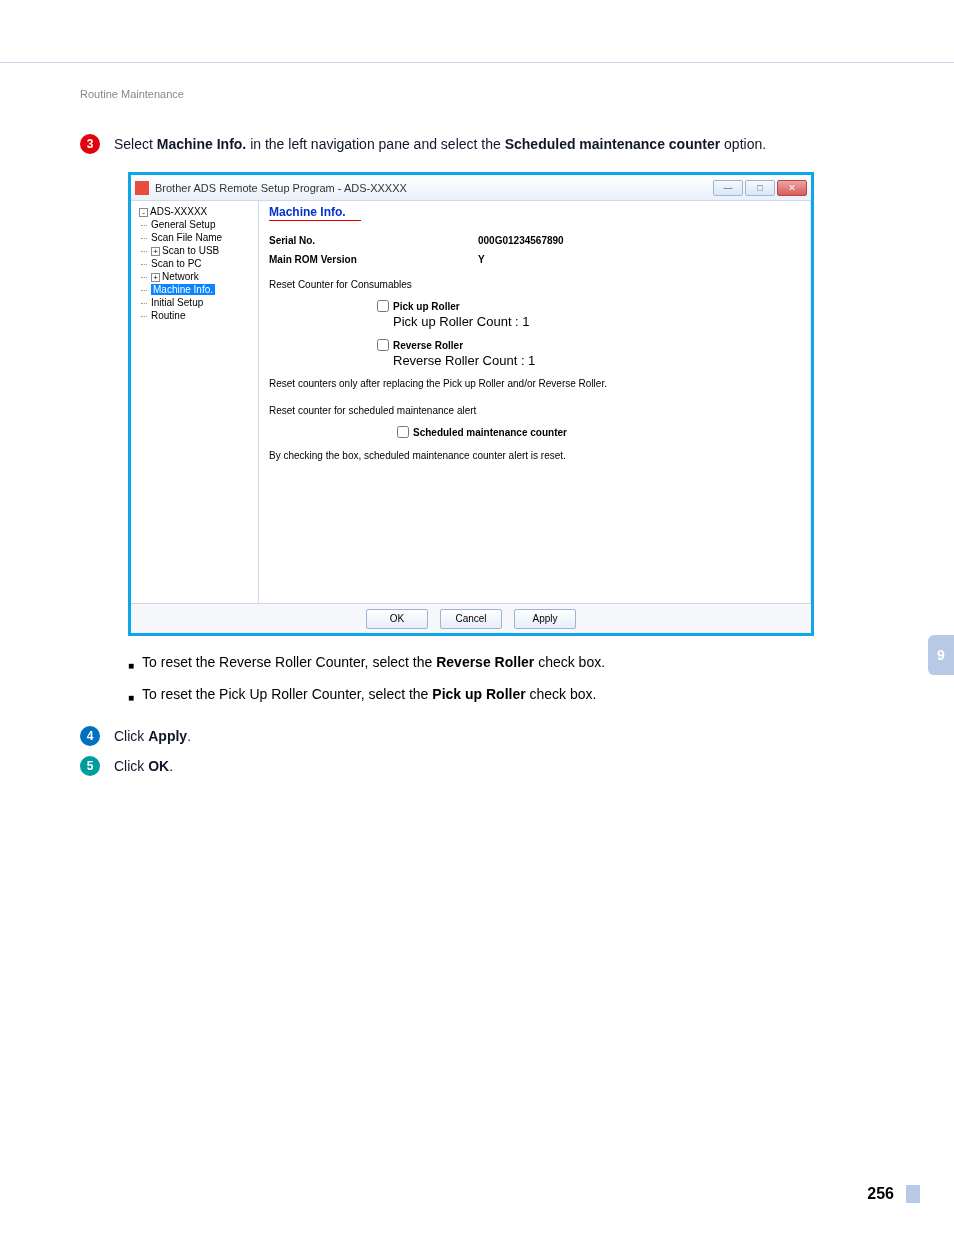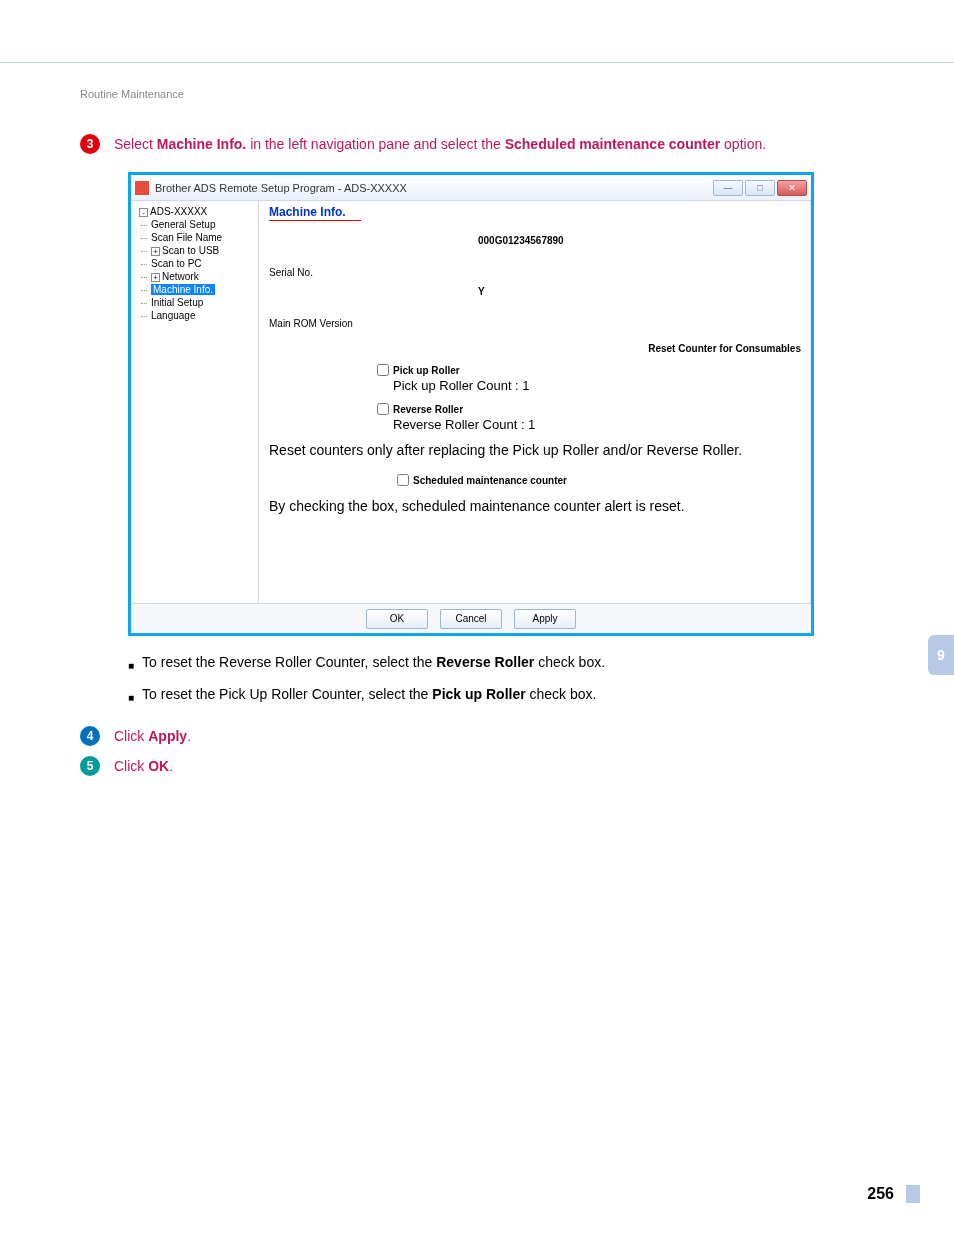--- a/index.html
+++ b/index.html
@@ -50,21 +50,21 @@
     flex-shrink: 0;
     margin-right: 14px;
     margin-top: 0px;
   }
   .badge-red { background: #e3000f; }
   .badge-blue { background: #0070c0; }
   .badge-teal { background: #009b9f; }
   .step-text {
     font-size: 14px;
     line-height: 20px;
-    color: #be185d;
+    color: #0f172a;
   }
   .step-text b { font-weight: bold; }
   .screenshot-wrap {
     margin: 18px 0 16px 48px;
     width: 686px;
     height: 464px;
     border: 3px solid #0ea5e9;
     background: #fff;
     position: relative;
     box-shadow: 0 0 0 1px #e0e8f4 inset;
@@ -148,28 +148,28 @@
   .panel-title::after {
     content: "";
     display: block;
     height: 1px;
     width: 92px;
     background: #d00;
     margin-top: 1px;
   }
   .panel-title { text-decoration: none; }
   .kv-row { display: flex; margin-bottom: 8px; }
-  .kv-label { width: 180px; font-weight: normal; margin-top: 32px; }
+  .kv-label { width: 180px; font-weight: bold; }
   .kv-val { font-weight: bold; padding-left: 29px; }
-  .section-h { font-weight: bold; margin-top: 14px; margin-bottom: 10px; text-align: right; }
+  .section-h { font-weight: normal; margin-top: 14px; margin-bottom: 10px; }
   .cb-row { margin-left: 108px; margin-bottom: 2px; display:flex; align-items:center; }
   .cb-row input { margin-right: 4px; width:12px; height:12px; }
   .cb-row .lbl { font-weight: bold; }
   .subtext { margin-left: 124px; margin-bottom: 10px; font-size: 13px; }
-  .note { margin-top: 8px; margin-bottom: 16px; font-size: 14px; }
+  .note { margin-top: 8px; margin-bottom: 16px; font-size: 10px; }
   .app-footer {
     height: 30px;
     border-top: 1px solid #cfd8e6;
     display: flex;
     align-items: center;
     justify-content: center;
     gap: 12px;
     background: #f5f7fb;
   }
   .app-footer .btn {
@@ -245,21 +245,21 @@
     <div class="app-body">
       <div class="tree">
         <div class="node"><span class="expander">-</span><span>ADS-XXXXX</span></div>
         <div class="node child">General Setup</div>
         <div class="node child">Scan File Name</div>
         <div class="node child"><span class="expander">+</span><span>Scan to USB</span></div>
         <div class="node child">Scan to PC</div>
         <div class="node child"><span class="expander">+</span><span>Network</span></div>
         <div class="node child"><span class="sel">Machine Info.</span></div>
         <div class="node child">Initial Setup</div>
-        <div class="node child">Language</div>
+        <div class="node child">Routine</div>
       </div>
       <div class="panel">
         <div class="panel-title">Machine Info.</div>
         <div class="kv-row">
           <span class="kv-label">Serial No.</span>
           <span class="kv-val">000G01234567890</span>
         </div>
         <div class="kv-row">
           <span class="kv-label">Main ROM Version</span>
           <span class="kv-val">Y</span>
@@ -271,20 +271,21 @@
           <span class="lbl">Pick up Roller</span>
         </div>
         <div class="subtext">Pick up Roller Count : 1</div>
         <div class="cb-row">
           <input type="checkbox" style="">
           <span class="lbl">Reverse Roller</span>
         </div>
         <div class="subtext">Reverse Roller Count : 1</div>
         <div class="note">Reset counters only after replacing the Pick up Roller and/or Reverse Roller.</div>
 
+        <div class="section-h">Reset counter for scheduled maintenance alert</div>
         <div class="cb-row" style="margin-left:128px;">
           <input type="checkbox" style="">
           <span class="lbl">Scheduled maintenance counter</span>
         </div>
         <div class="note" style="margin-top:12px;">By checking the box, scheduled maintenance counter alert is reset.</div>
       </div>
     </div>
     <div class="app-footer">
       <div class="btn">OK</div>
       <div class="btn">Cancel</div>

